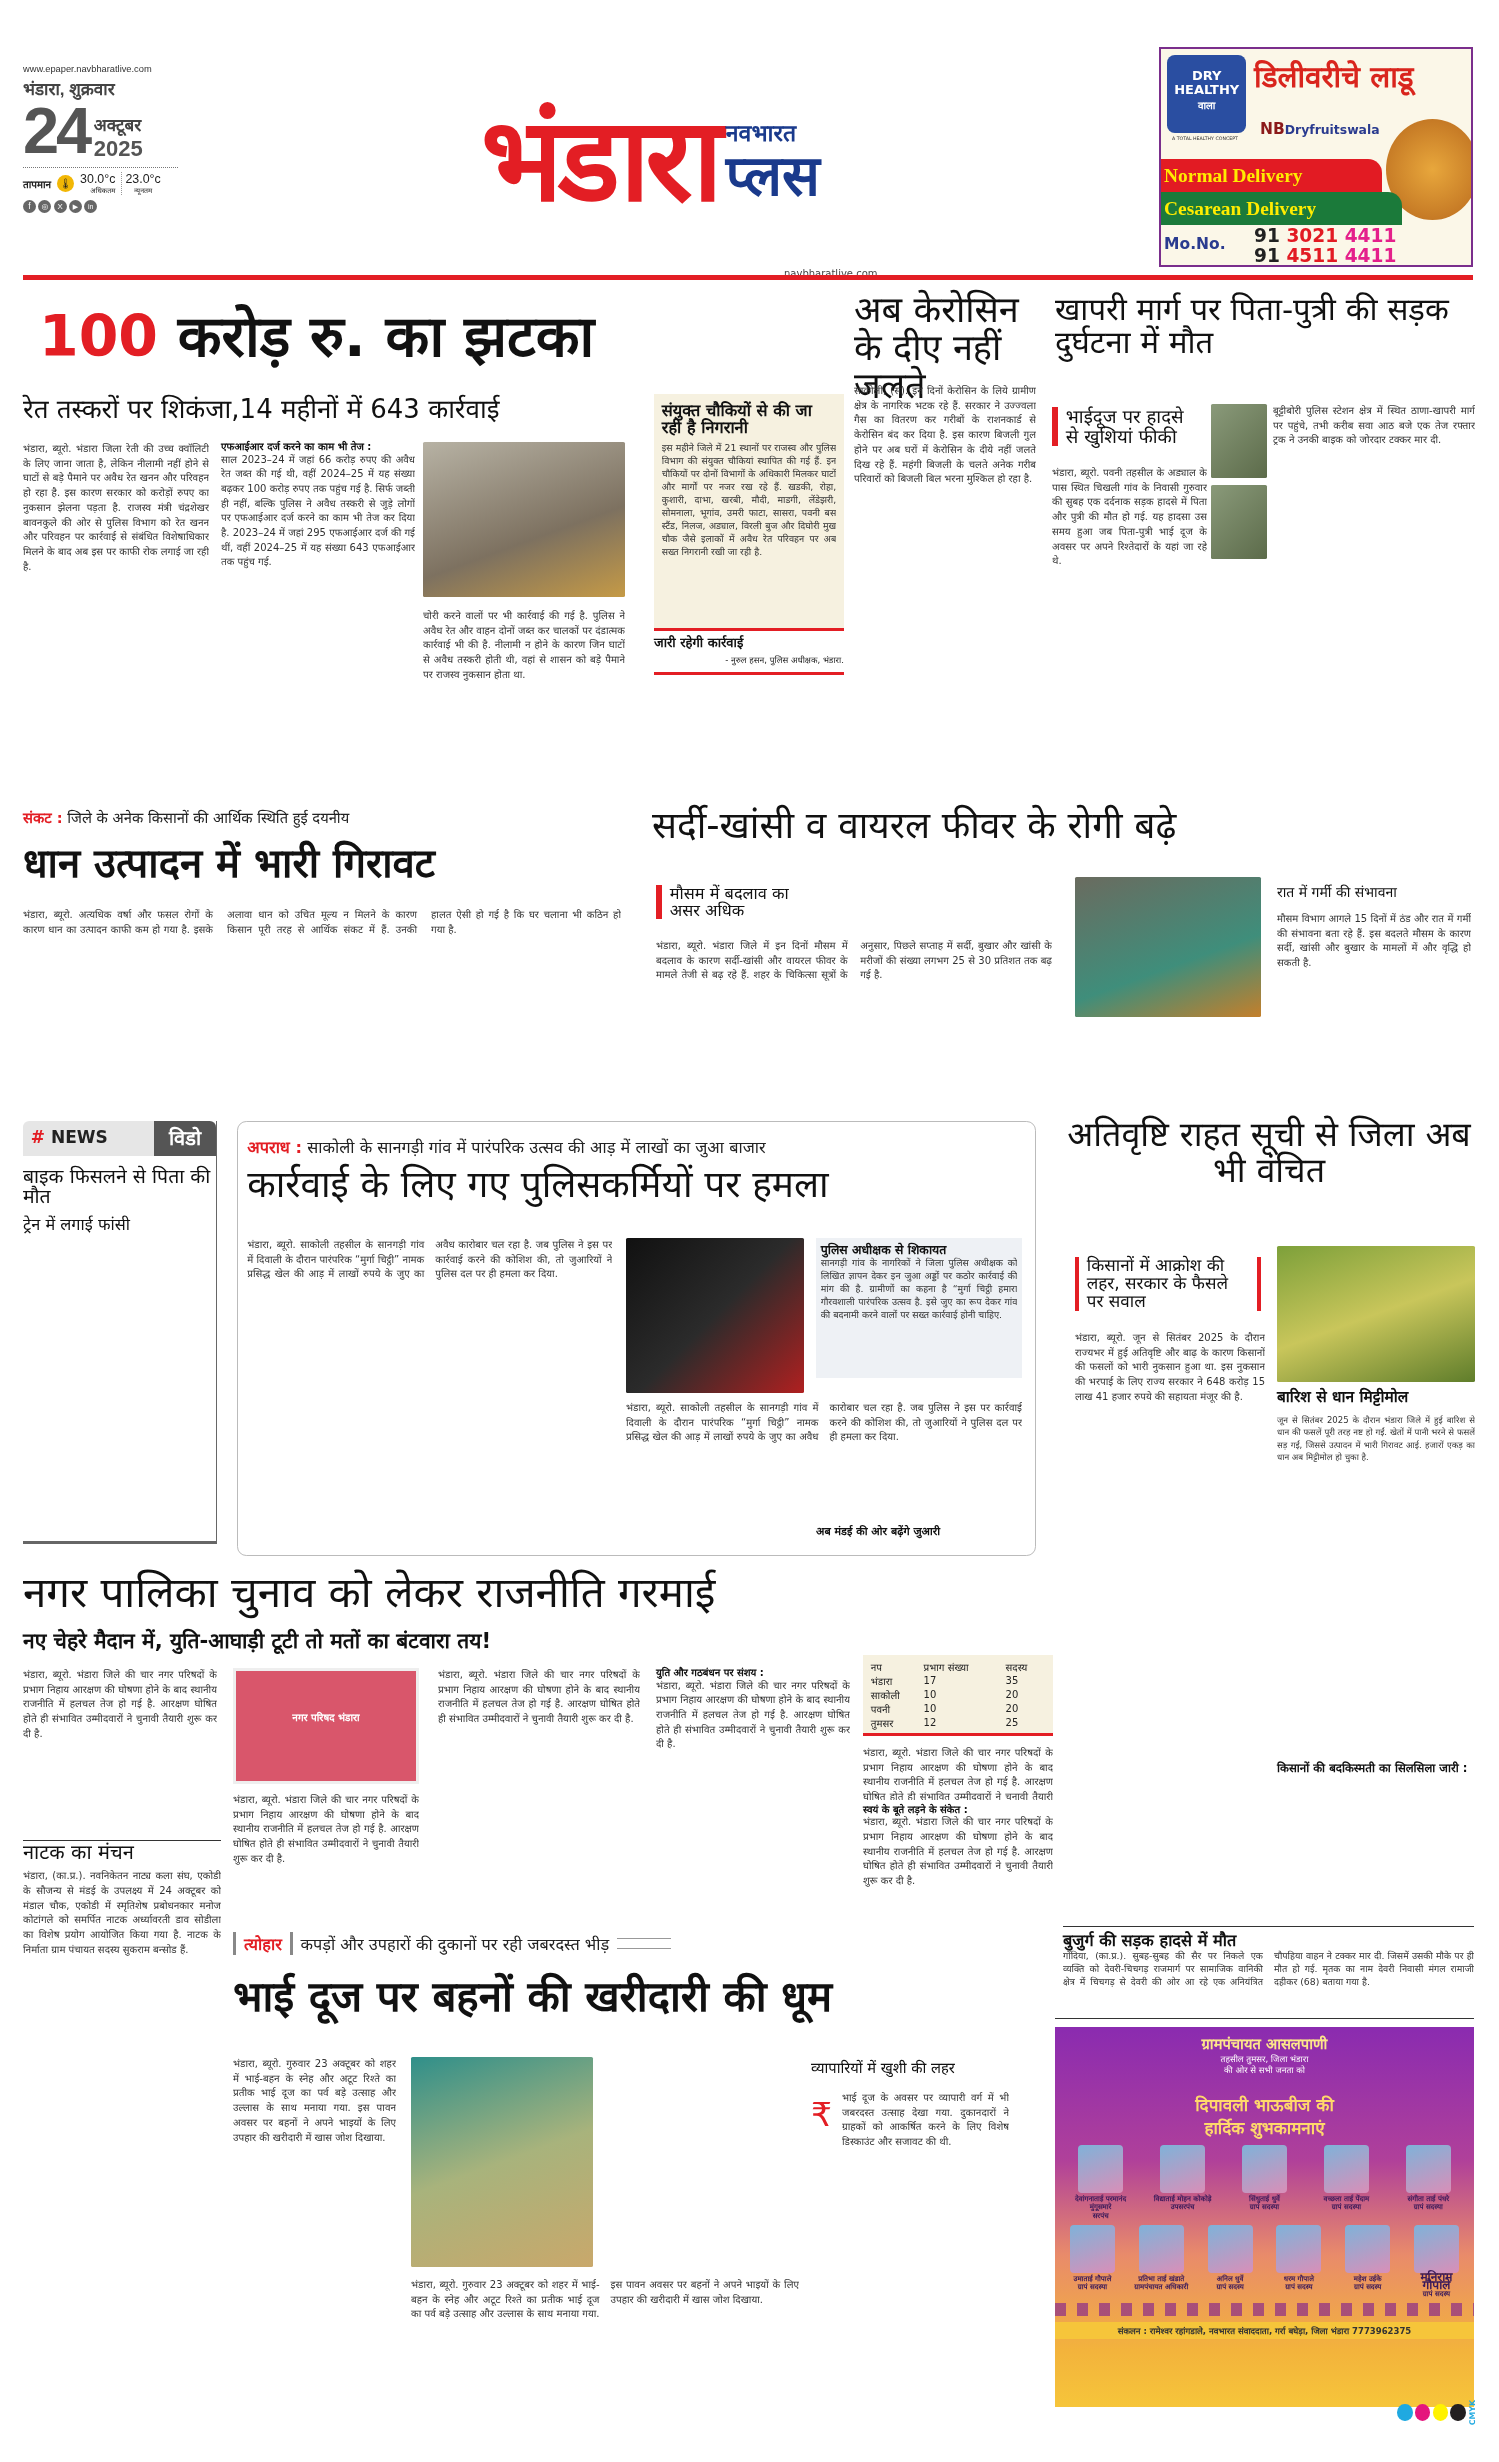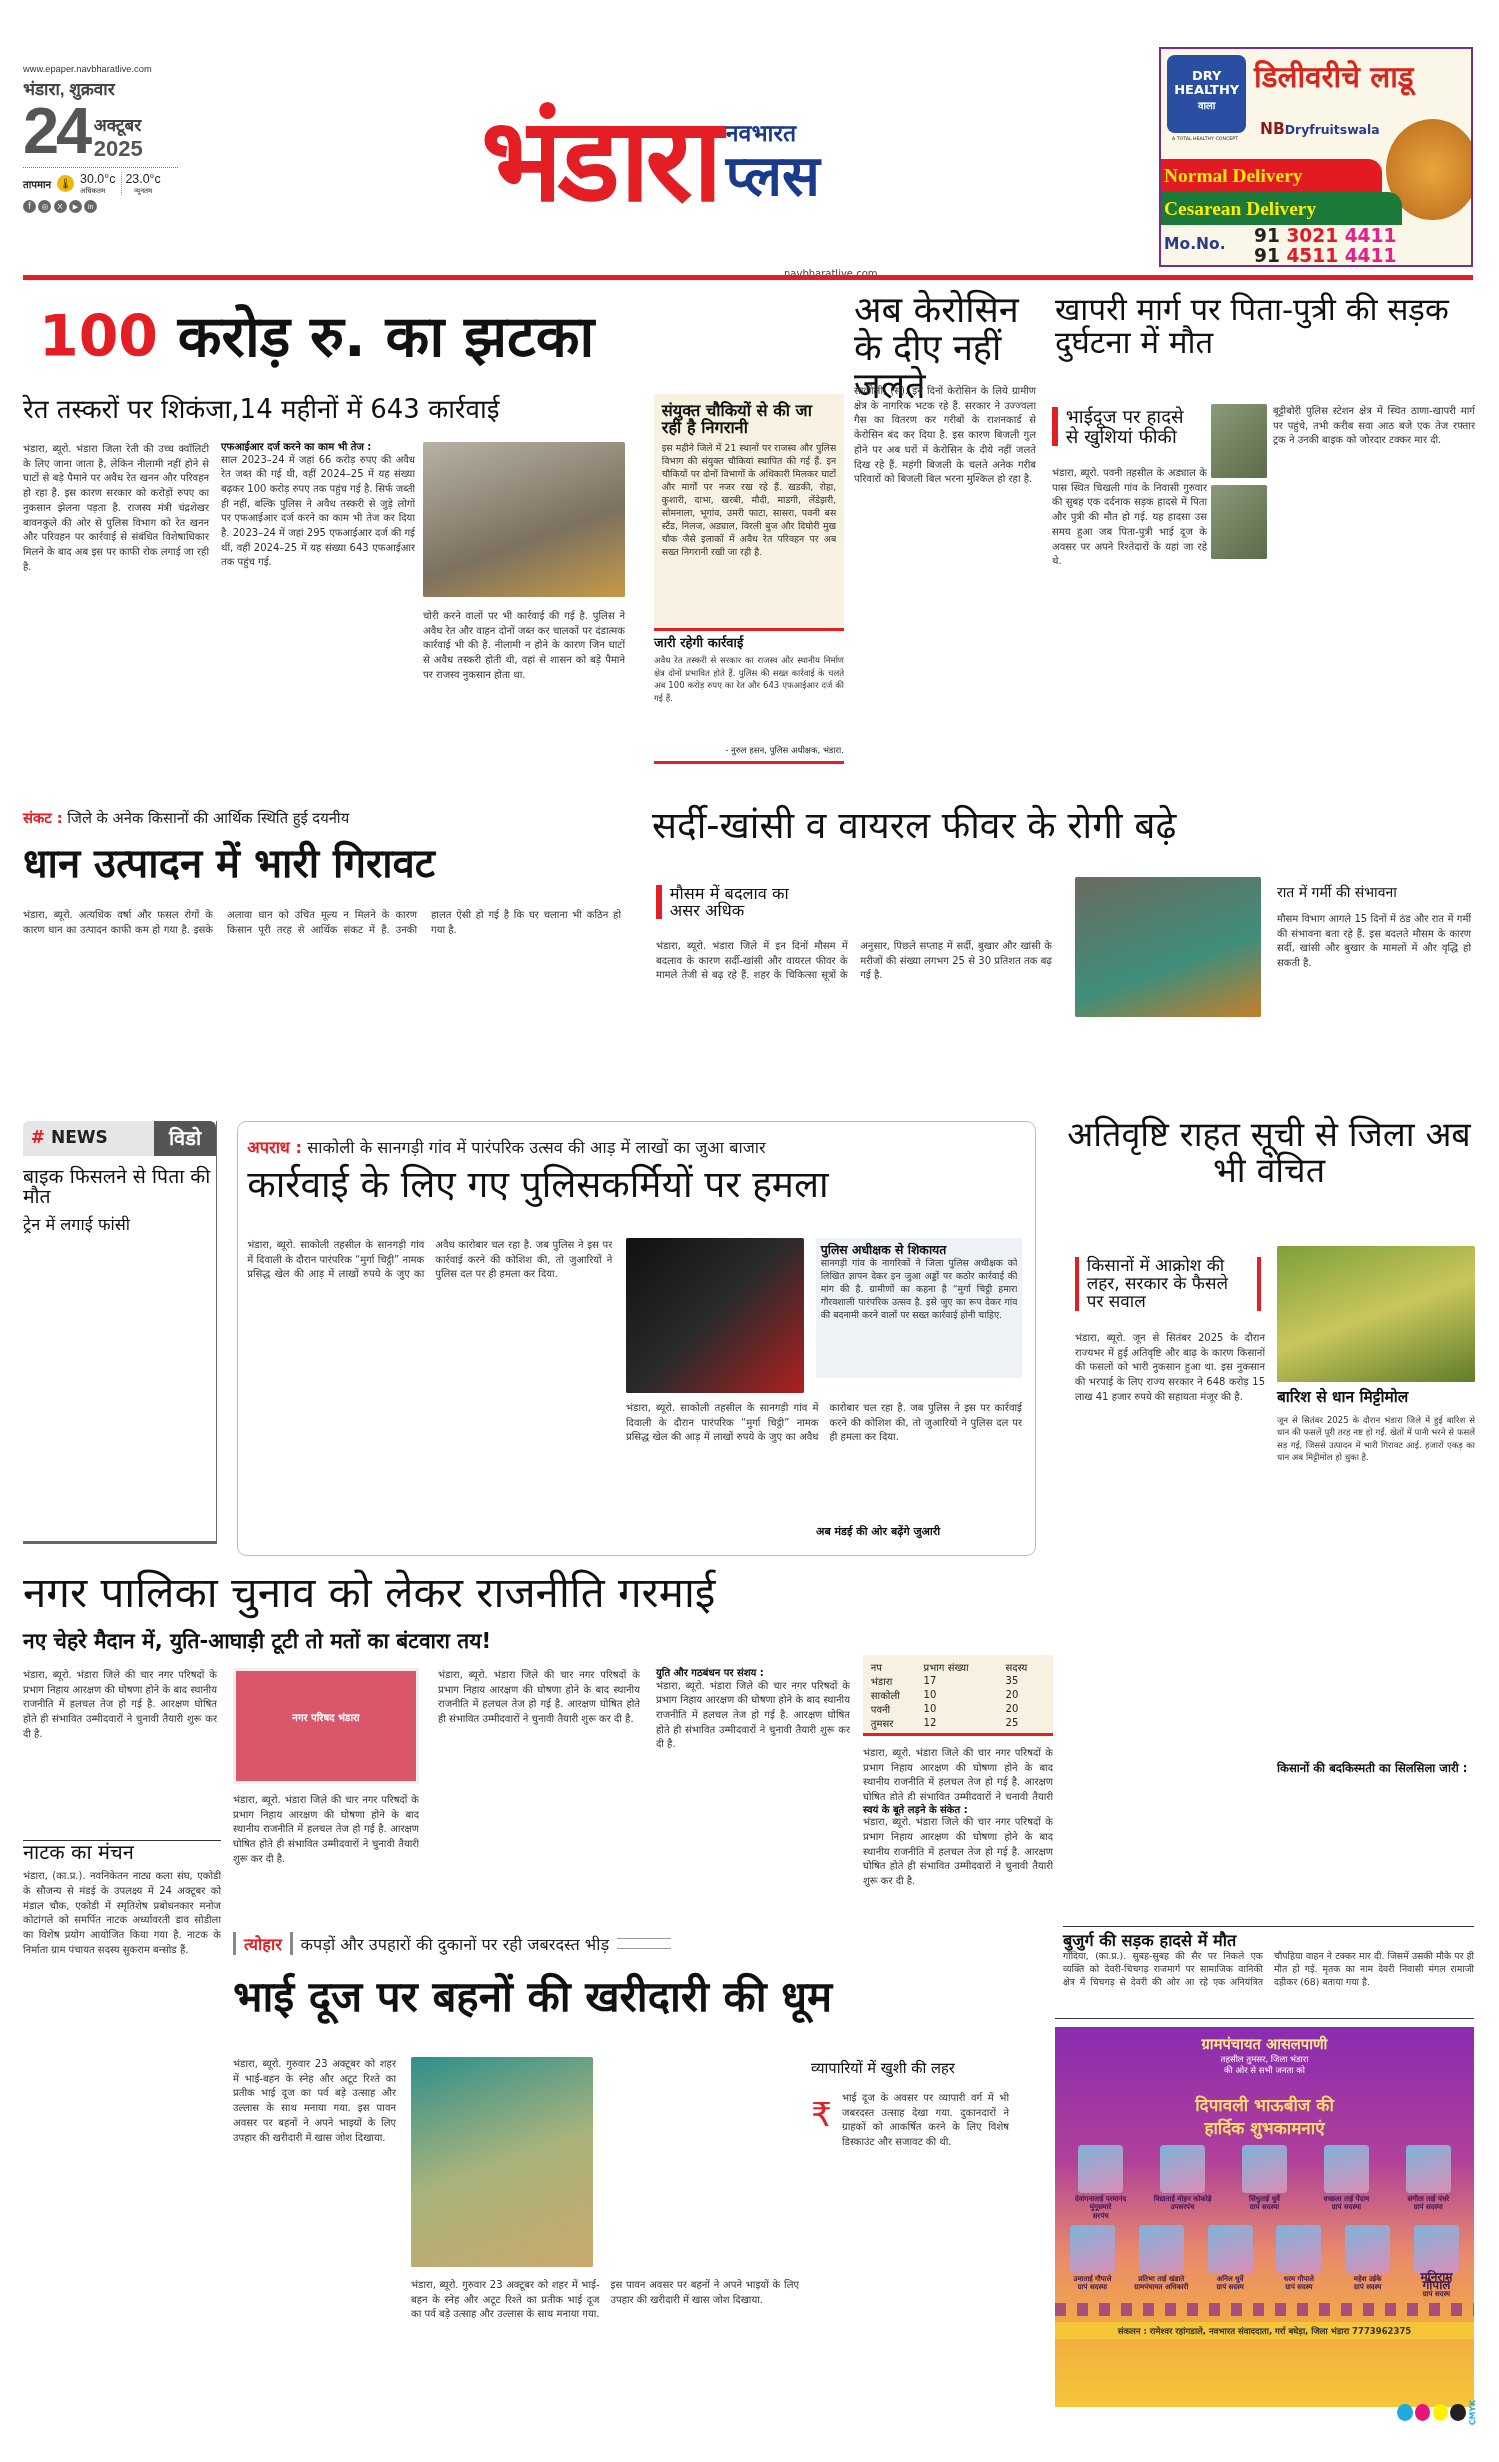--- a/index.html
+++ b/index.html
@@ -23,21 +23,21 @@
   <div style="display:flex;align-items:flex-end;gap:4.7px">
     <div style="font-size:65px;font-weight:bold;color:#555;line-height:62px;letter-spacing:-3.1px">24</div>
     <div>
       <div style="font-size:17px;font-weight:bold;color:#444">अक्टूबर</div>
       <div style="font-size:22px;font-weight:bold;color:#555">2025</div>
     </div>
   </div>
   <div style="border-top:0.8px dotted #777;margin-top:4.7px;padding-top:4.7px;display:flex;align-items:center;gap:6px">
     <span style="font-size:10px;font-weight:bold">तापमान</span>
     <span style="width:17px;height:17px;border-radius:50%;background:#f2b705;display:inline-block;text-align:center;font-size:10px;line-height:17px">🌡</span>
-    <div style="text-align:left">
+    <div style="text-align:right">
         <div style="font-size:12.4px">30.0°c</div>
         <div style="font-size:7px">अधिकतम</div>
       </div>
     <div style="text-align:center;border-left:0.8px dotted #999;padding-left:3.1px">
         <div style="font-size:12.4px">23.0°c</div>
         <div style="font-size:7px">न्यूनतम</div>
       </div>
   </div>
   <div style="display:flex;gap:2.3px;margin-top:4.7px">
     <span style="width:13px;height:13px;border-radius:50%;background:#666;color:#fff;font-size:8.5px;text-align:center;line-height:13px">f</span>
@@ -90,21 +90,20 @@
   <div class="txt" style="height:186px">साल 2023–24 में जहां 66 करोड़ रुपए की अवैध रेत जब्त की गई थी, वहीं 2024–25 में यह संख्या बढ़कर 100 करोड़ रुपए तक पहुंच गई है. सिर्फ जब्ती ही नहीं, बल्कि पुलिस ने अवैध तस्करी से जुड़े लोगों पर एफआईआर दर्ज करने का काम भी तेज कर दिया है. 2023–24 में जहां 295 एफआईआर दर्ज की गई थीं, वहीं 2024–25 में यह संख्या 643 एफआईआर तक पहुंच गई.</div>
 </div>
 <div class="abs photo" style="left:423px;top:442px;width:202px;height:155px;background:linear-gradient(160deg,#b7b2a4,#7d7160 60%,#c59a46)"></div>
 <div class="abs txt" style="left:423px;top:609px;width:202px;height:167px">चोरी करने वालों पर भी कार्रवाई की गई है. पुलिस ने अवैध रेत और वाहन दोनों जब्त कर चालकों पर दंडात्मक कार्रवाई भी की है. नीलामी न होने के कारण जिन घाटों से अवैध तस्करी होती थी, वहां से शासन को बड़े पैमाने पर राजस्व नुकसान होता था.</div>
 <div class="abs box-cream" style="left:654px;top:394px;width:190px;height:237px;padding:7.8px;border-bottom:3.9px solid #e31e24">
   <div class="hl" style="font-size:16.3px">संयुक्त चौकियों से की जा रही है निगरानी</div>
   <div class="txt" style="font-size:9.3px;line-height:13px;margin-top:4.7px;height:163px">इस महीने जिले में 21 स्थानों पर राजस्व और पुलिस विभाग की संयुक्त चौकियां स्थापित की गई हैं. इन चौकियों पर दोनों विभागों के अधिकारी मिलकर घाटों और मार्गों पर नजर रख रहे हैं. खडकी, रोहा, कुशारी, दाभा, खरबी, मौदी, माडगी, लेंडेझरी, सोमनाला, भूगांव, उमरी फाटा, सासरा, पवनी बस स्टैंड, निलज, अड्याल, विरली बुज और दिघोरी मुख चौक जैसे इलाकों में अवैध रेत परिवहन पर अब सख्त निगरानी रखी जा रही है.</div>
 </div>
 <div class="abs" style="left:654px;top:636px;width:190px">
   <div class="hl" style="font-size:13px">जारी रहेगी कार्रवाई</div>
-  <div class="txt" style="font-size:8.5px;line-height:12.4px;margin-top:4.7px;height:85px">अवैध रेत तस्करी से सरकार का राजस्व और स्थानीय निर्माण क्षेत्र दोनों प्रभावित होते हैं. पुलिस की सख्त कार्रवाई के चलते अब 100 करोड़ रुपए का रेत और 643 एफआईआर दर्ज की गई हैं.</div>
   <div style="font-size:8.5px;text-align:right;margin-top:4.7px">- नुरुल हसन, पुलिस अधीक्षक, भंडारा.</div>
   <div class="rule" style="margin-top:6.2px;height:3.1px"></div>
 </div>
 
 <div class="abs hl" style="left:854px;top:291px;width:186px;font-size:36px;font-weight:normal;">अब केरोसिन के दीए नहीं जलते</div>
 <div class="abs txt" style="left:854px;top:384px;width:182px;height:392px">साकोली, (सं). इन दिनों केरोसिन के लिये ग्रामीण क्षेत्र के नागरिक भटक रहे हैं. सरकार ने उज्ज्वला गैस का वितरण कर गरीबों के राशनकार्ड से केरोसिन बंद कर दिया है. इस कारण बिजली गुल होने पर अब घरों में केरोसिन के दीये नहीं जलते दिख रहे हैं. महंगी बिजली के चलते अनेक गरीब परिवारों को बिजली बिल भरना मुश्किल हो रहा है.</div>
 
 <div class="abs hl" style="left:1055px;top:293px;width:419px;font-size:31px;font-weight:normal">खापरी मार्ग पर पिता-पुत्री की सड़क दुर्घटना में मौत</div>
 <div class="abs redbar hl" style="left:1052px;top:407px;width:136px;font-size:18.6px;font-weight:normal">भाईदूज पर हादसे से खुशियां फीकी</div>
 <div class="abs txt" style="left:1052px;top:466px;width:155px;height:310px">भंडारा, ब्यूरो. पवनी तहसील के अड्याल के पास स्थित चिखली गांव के निवासी गुरुवार की सुबह एक दर्दनाक सड़क हादसे में पिता और पुत्री की मौत हो गई. यह हादसा उस समय हुआ जब पिता-पुत्री भाई दूज के अवसर पर अपने रिश्तेदारों के यहां जा रहे थे.</div>

